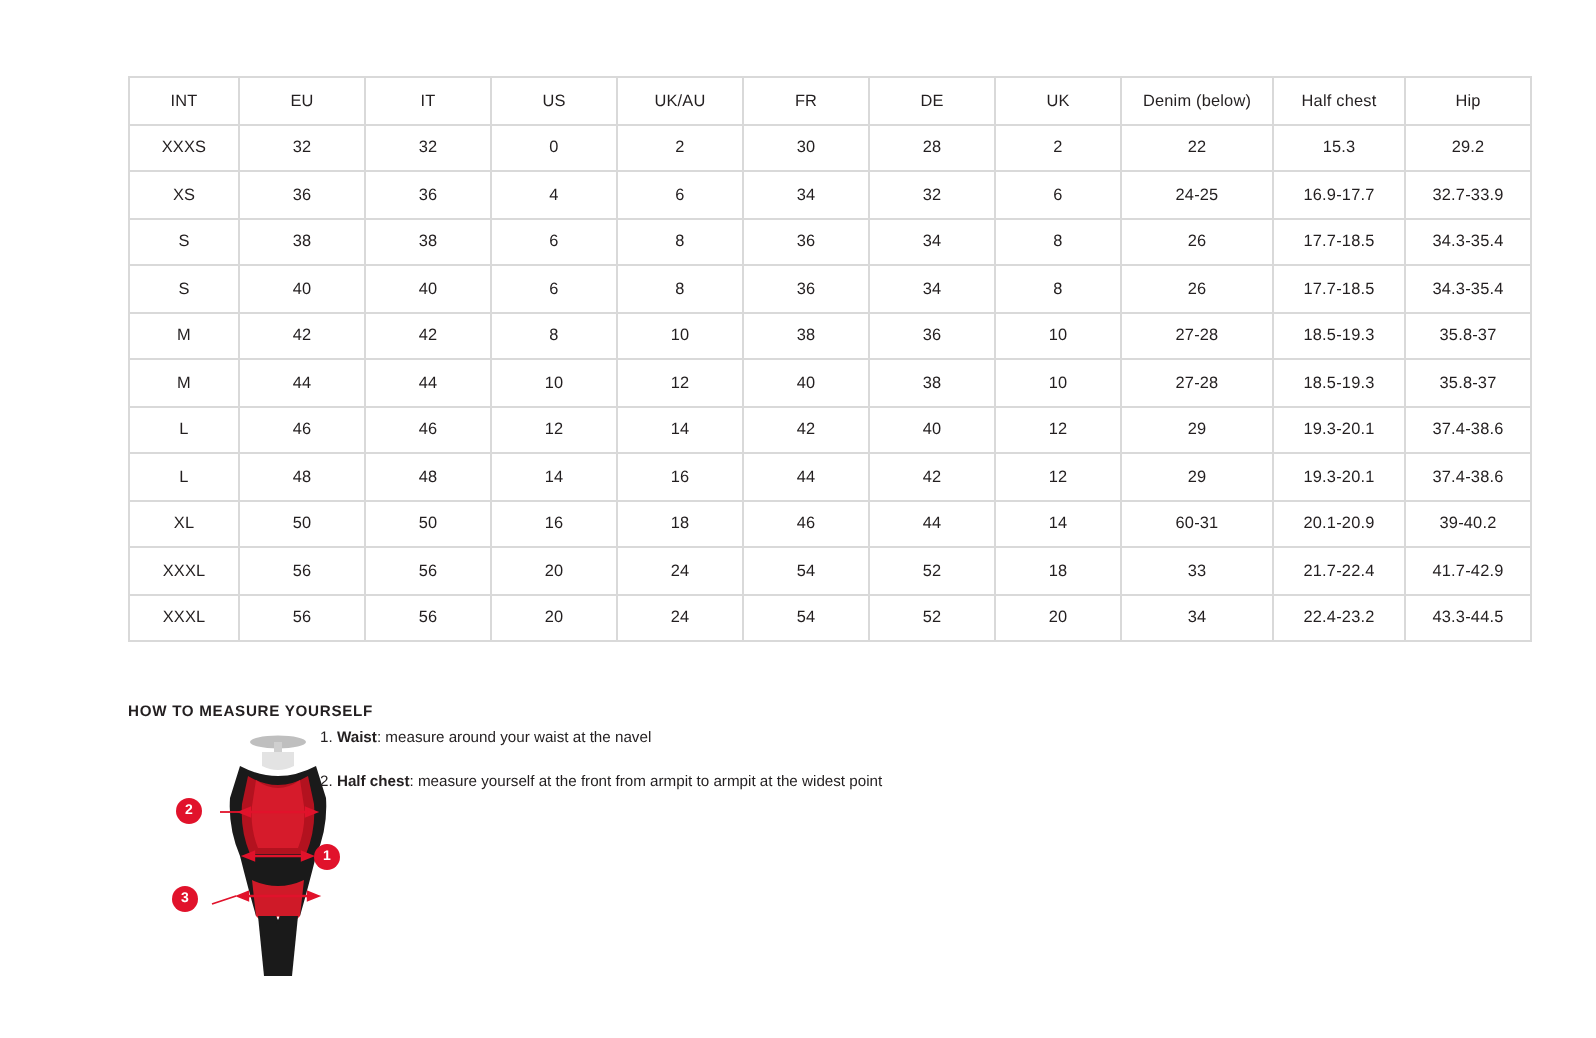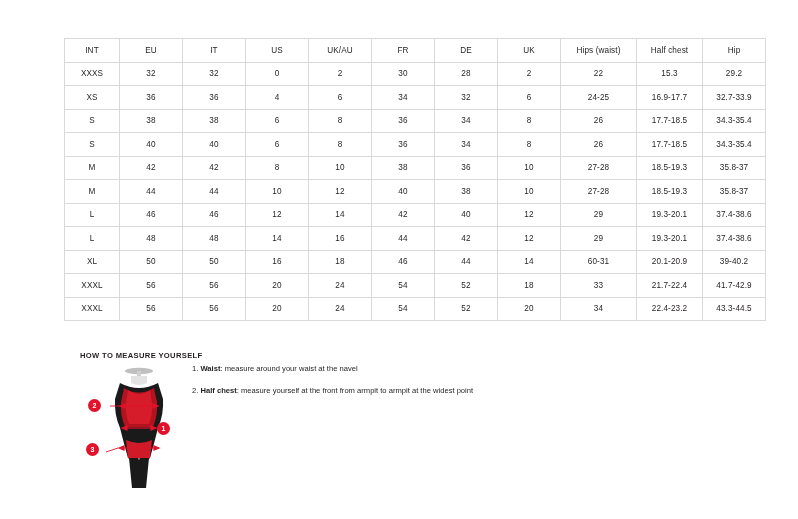--- a/index.html
+++ b/index.html
@@ -57,37 +57,37 @@
   .c-fr    { width: 62px; }
   .c-de    { width: 62px; }
   .c-uk    { width: 62px; }
   .c-denim { width: 75px; }
   .c-half  { width: 65px; }
   .c-hip   { width: 62px; }
 
   
   .howto-title {
     position: absolute;
-    left: 80px;
+    left: 64px;
     top: 351px;
     font-size: 7.6px;
     font-weight: bold;
     letter-spacing: 0.35px;
     color: #231f20;
   }
   .figure {
     position: absolute;
     left: 84px;
     top: 366px;
     width: 110px;
     height: 125px;
   }
   .measure-list {
     position: absolute;
-    left: 192px;
+    left: 160px;
     top: 363px;
     width: 420px;
   }
   .measure-item {
     font-size: 7.6px;
     line-height: 11px;
     margin-bottom: 11px;
     color: #231f20;
     white-space: nowrap;
   }
@@ -117,21 +117,21 @@
       <thead>
         <tr>
           <th class="c-int">INT</th>
           <th class="c-eu">EU</th>
           <th class="c-it">IT</th>
           <th class="c-us">US</th>
           <th class="c-ukau">UK/AU</th>
           <th class="c-fr">FR</th>
           <th class="c-de">DE</th>
           <th class="c-uk">UK</th>
-          <th class="c-denim">Hips (waist)</th>
+          <th class="c-denim">Denim (below)</th>
           <th class="c-half">Half chest</th>
           <th class="c-hip">Hip</th>
         </tr>
       </thead>
       <tbody>
         <tr>
           <td>XXXS</td>
           <td>32</td>
           <td>32</td>
           <td>0</td>

